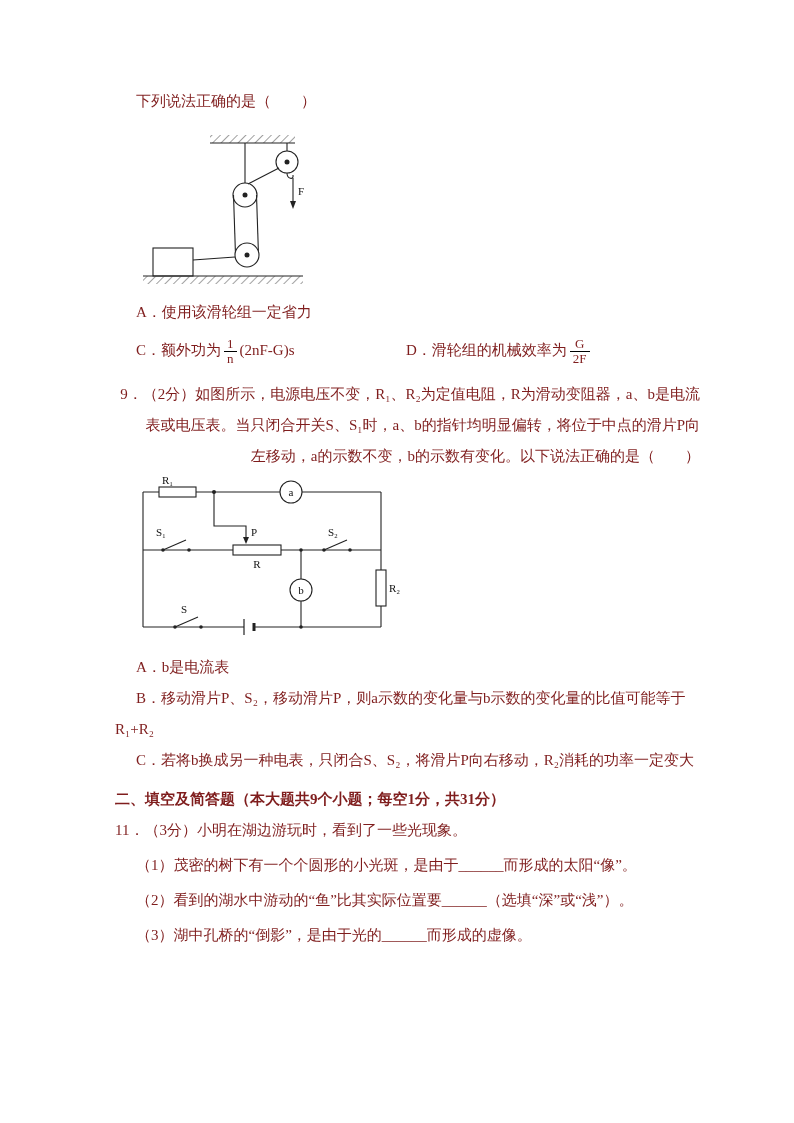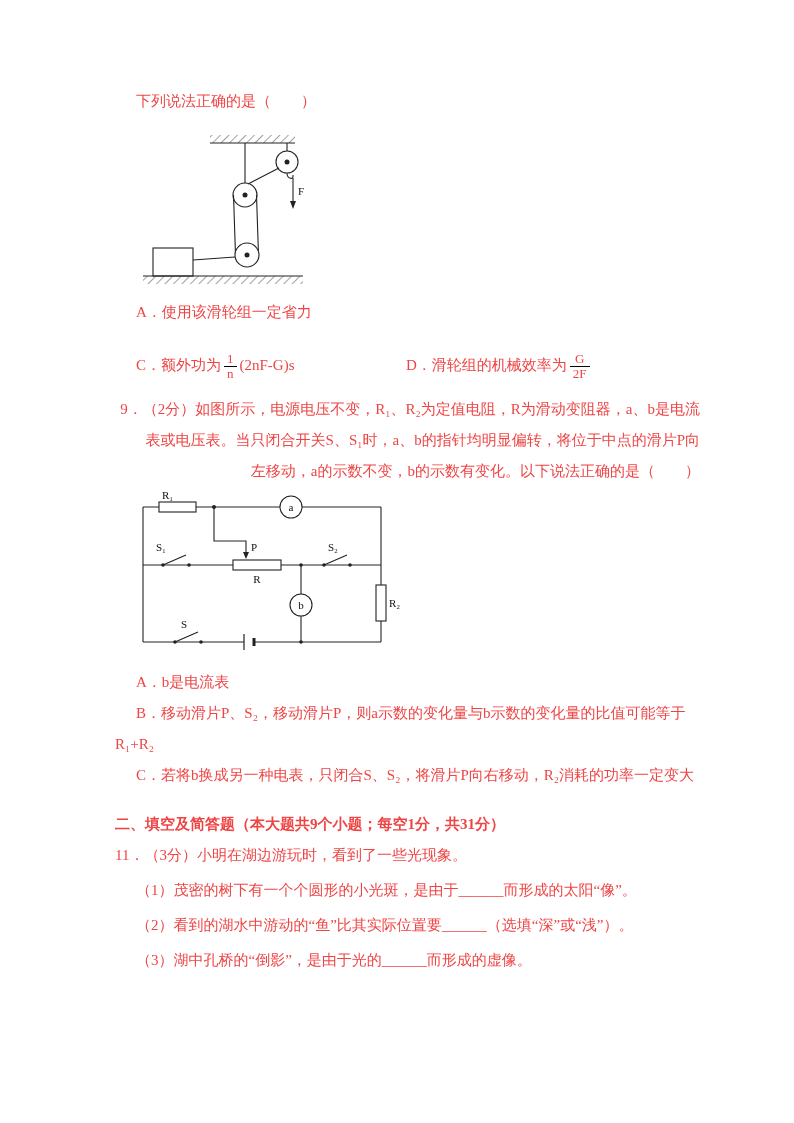--- a/index.html
+++ b/index.html
@@ -3,48 +3,48 @@
 <meta charset="utf-8">
 <style>
   * { margin:0; padding:0; box-sizing:border-box; }
   html,body { background:#ffffff; }
   .page {
     position:relative;
     width:794px; height:1123px;
     background:#ffffff;
     overflow:hidden;
     font-family:"Liberation Serif","DejaVu Serif","DejaVu Sans",serif;
-    font-size:15px; color:#ef4444;
+    font-size:15px; color:#7f1d1d;
   }
   .content { position:absolute; left:115px; top:86px; width:585px; }
   .para { line-height:31px; }
   .ind { padding-left:21px; }               
   .hang { padding-left:21px; text-indent:-21px;text-align:right; }  
   .opt { text-indent:21px; }                
-  .optrow { display:flex; margin-top:19px; }
+  .optrow { display:flex; margin-top:4px; }
   .optrow .optcell { width:270px; padding-left:21px; line-height:34px; }
   .heading { font-weight:bold; }
   .frac {
     display:inline-flex; flex-direction:column;
     vertical-align:middle; text-align:center;
     line-height:1.1; font-size:13px; margin:0 3px;
   }
   .frac .fnum { border-bottom:1px solid #000; padding:0 3px; }
   .frac .fden { padding:0 3px; }
   .fig { display:block; }
   .fig-pulley { margin:16px 0 0 22px; }
   .fig-circuit { margin:4px 0 0 20px; }
   svg { display:block; }
   svg text { font-size:11px; fill:#111; }
   .wire { stroke:#222; stroke-width:1.1; fill:none; }
   .comp { stroke:#222; stroke-width:1.1; fill:#ffffff; }
   .solid { fill:#222; stroke:none; }
   .mt10 { margin-top:10px; }
   .mt12 { margin-top:12px; }
-  .mt8  { margin-top:18px;font-family:Liberation Serif, serif; }
+  .mt8  { margin-top:8px;font-family:Liberation Serif, serif; }
   .mt4  { margin-top:4px; }
 </style>
 </head>
 <body>
 
 <div class="page">
   <div class="content">
 
     <div class="para ind">下列说法正确的是（　　）</div>
 

